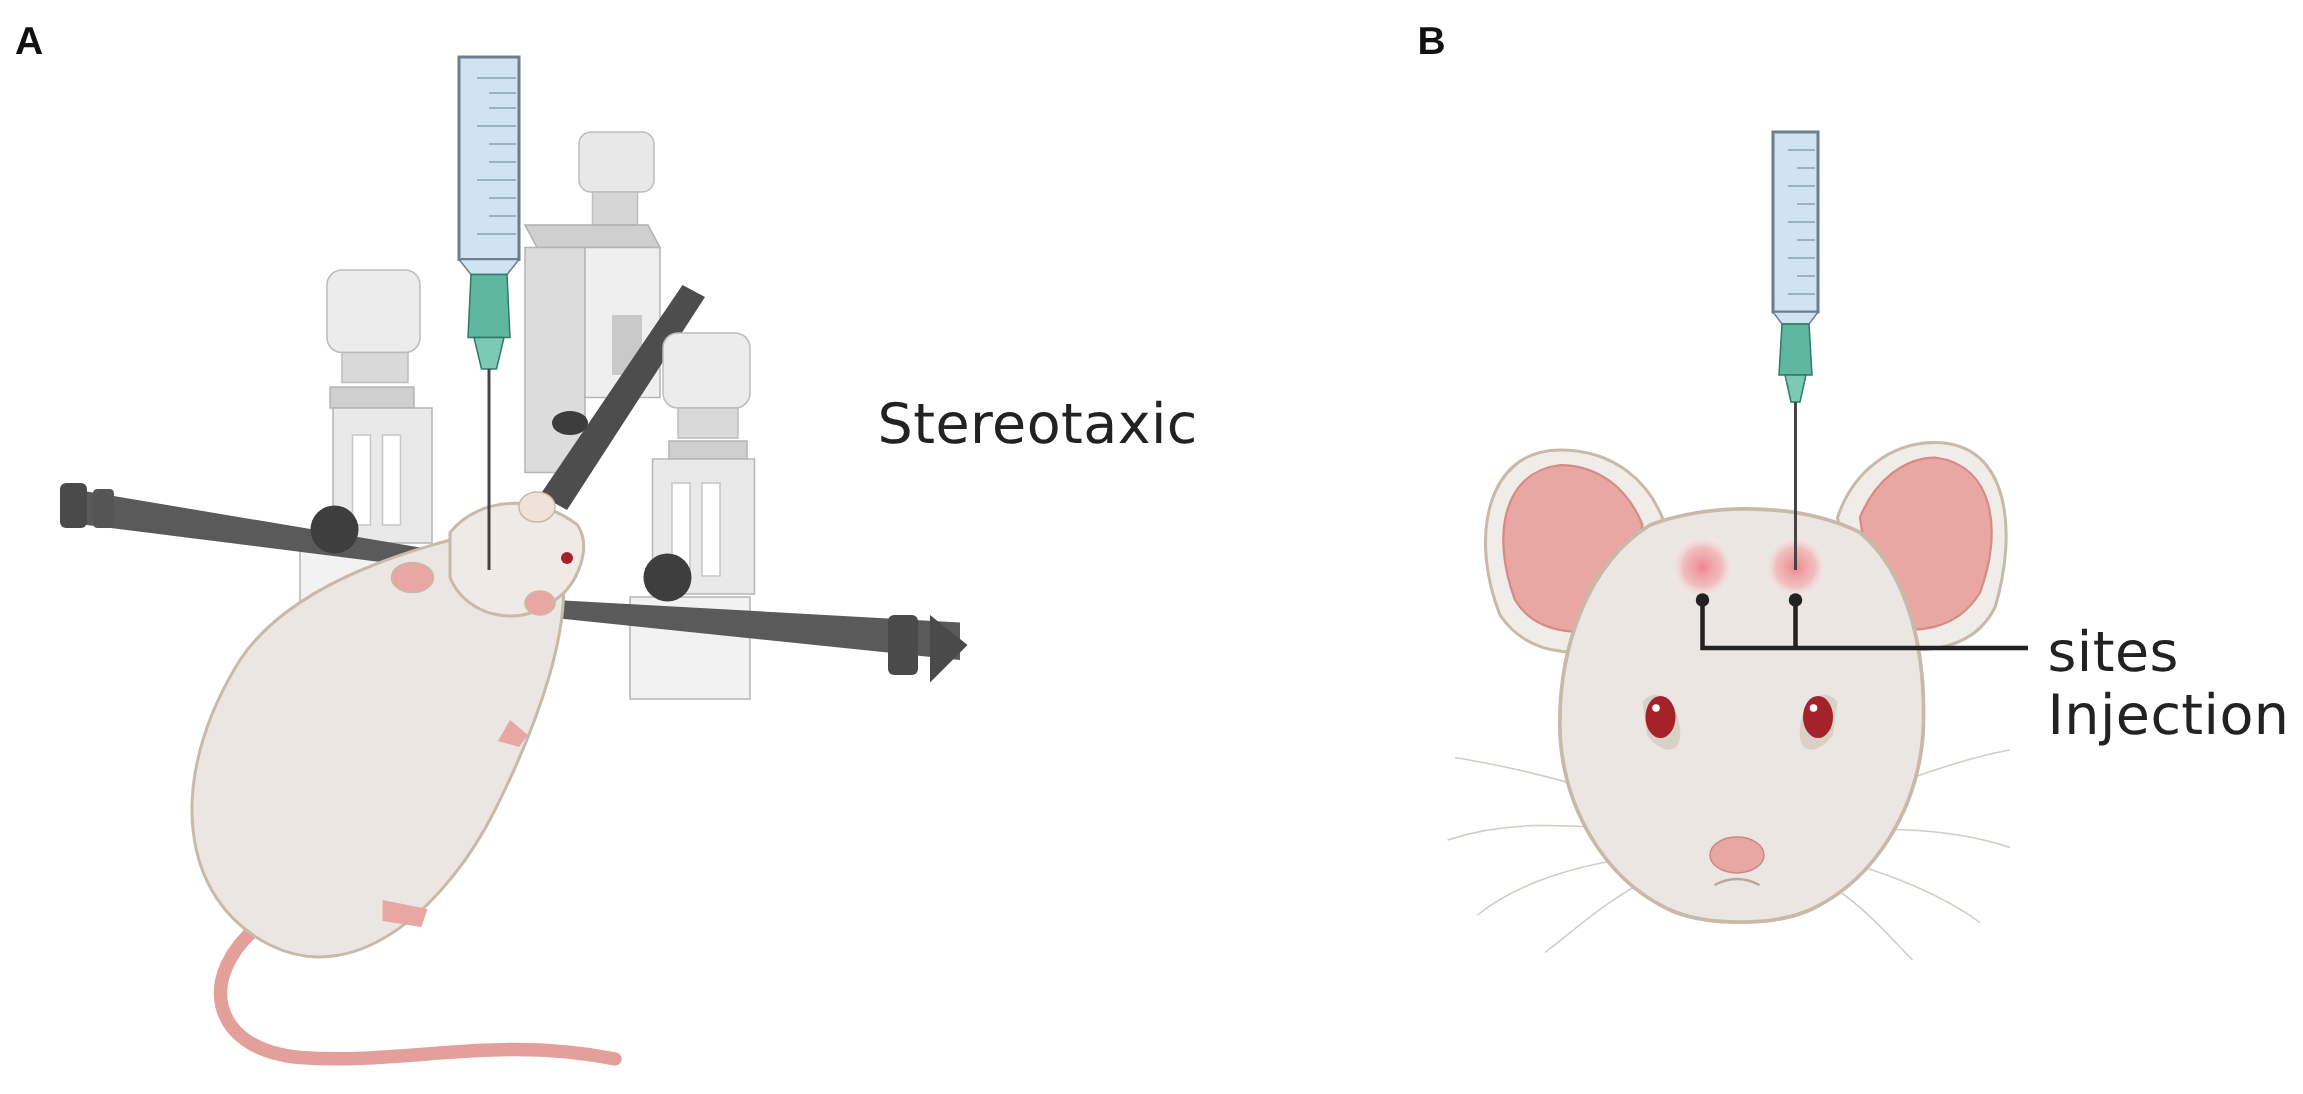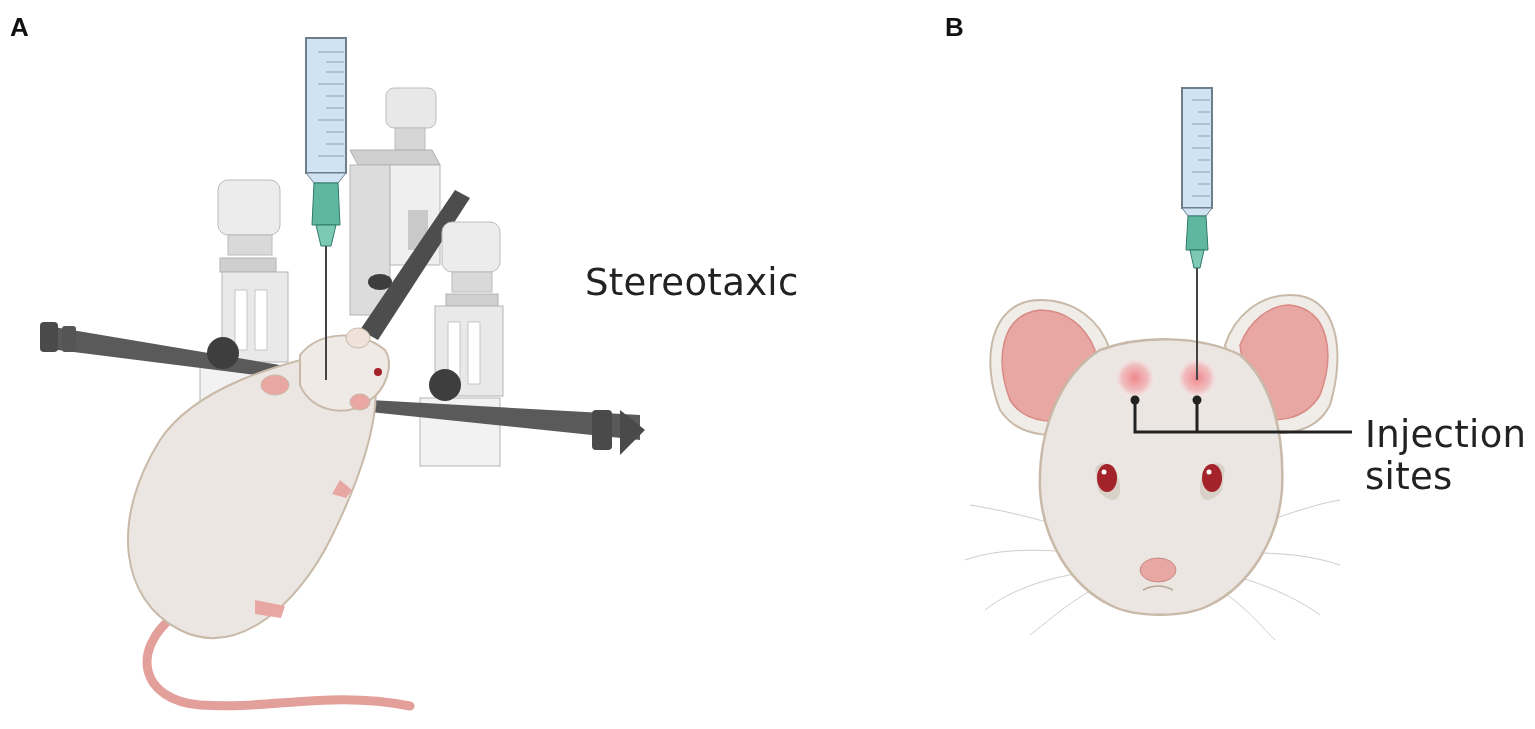--- a/index.html
+++ b/index.html
@@ -160,15 +160,15 @@
 
   <g stroke="#222" stroke-width="3" fill="none">
     <polyline points="1135,400 1135,432 1352,432"></polyline>
     <line x1="1197" y1="400" x2="1197" y2="432"></line>
   </g>
   <circle cx="1135" cy="400" r="4.5" fill="#222"></circle>
   <circle cx="1197" cy="400" r="4.5" fill="#222"></circle>
 </svg>
 
 <div class="callout" style="left:1365px; top:414px;">
+  <div>sites</div>
   <div>Injection</div>
-  <div>sites</div>
 </div>
 
 </body></html>

